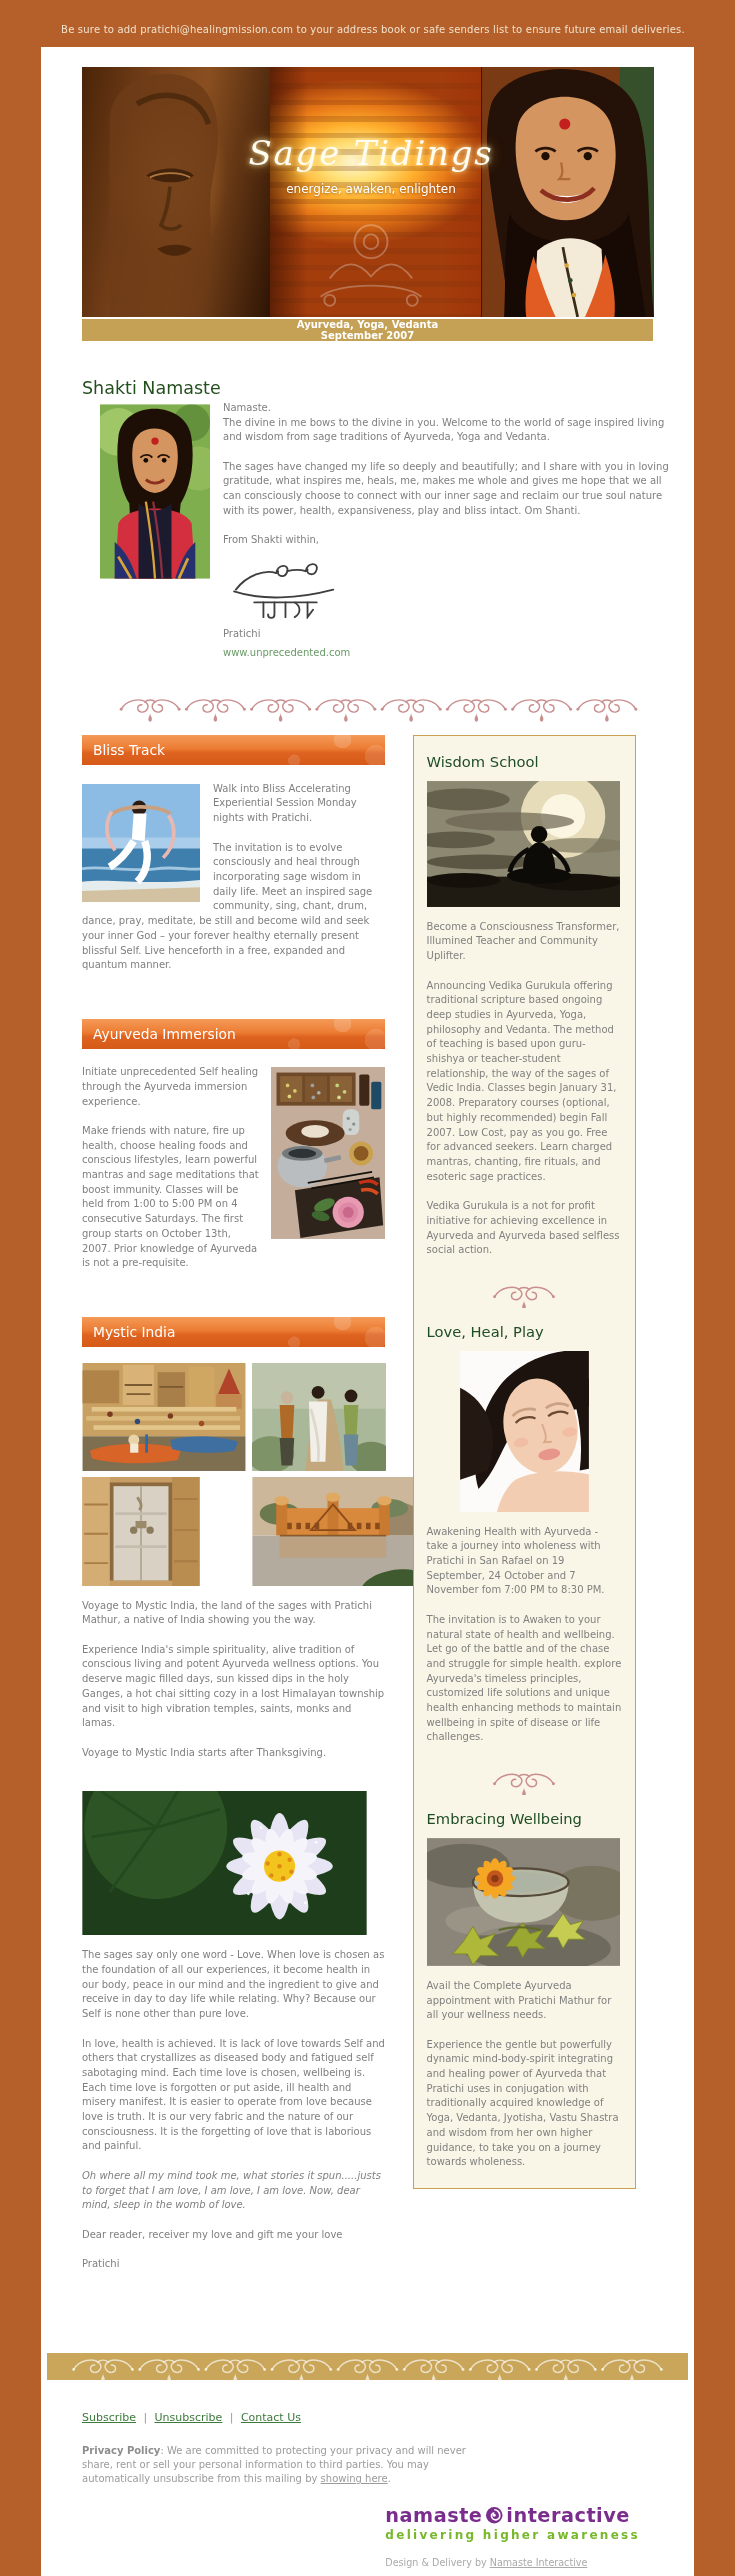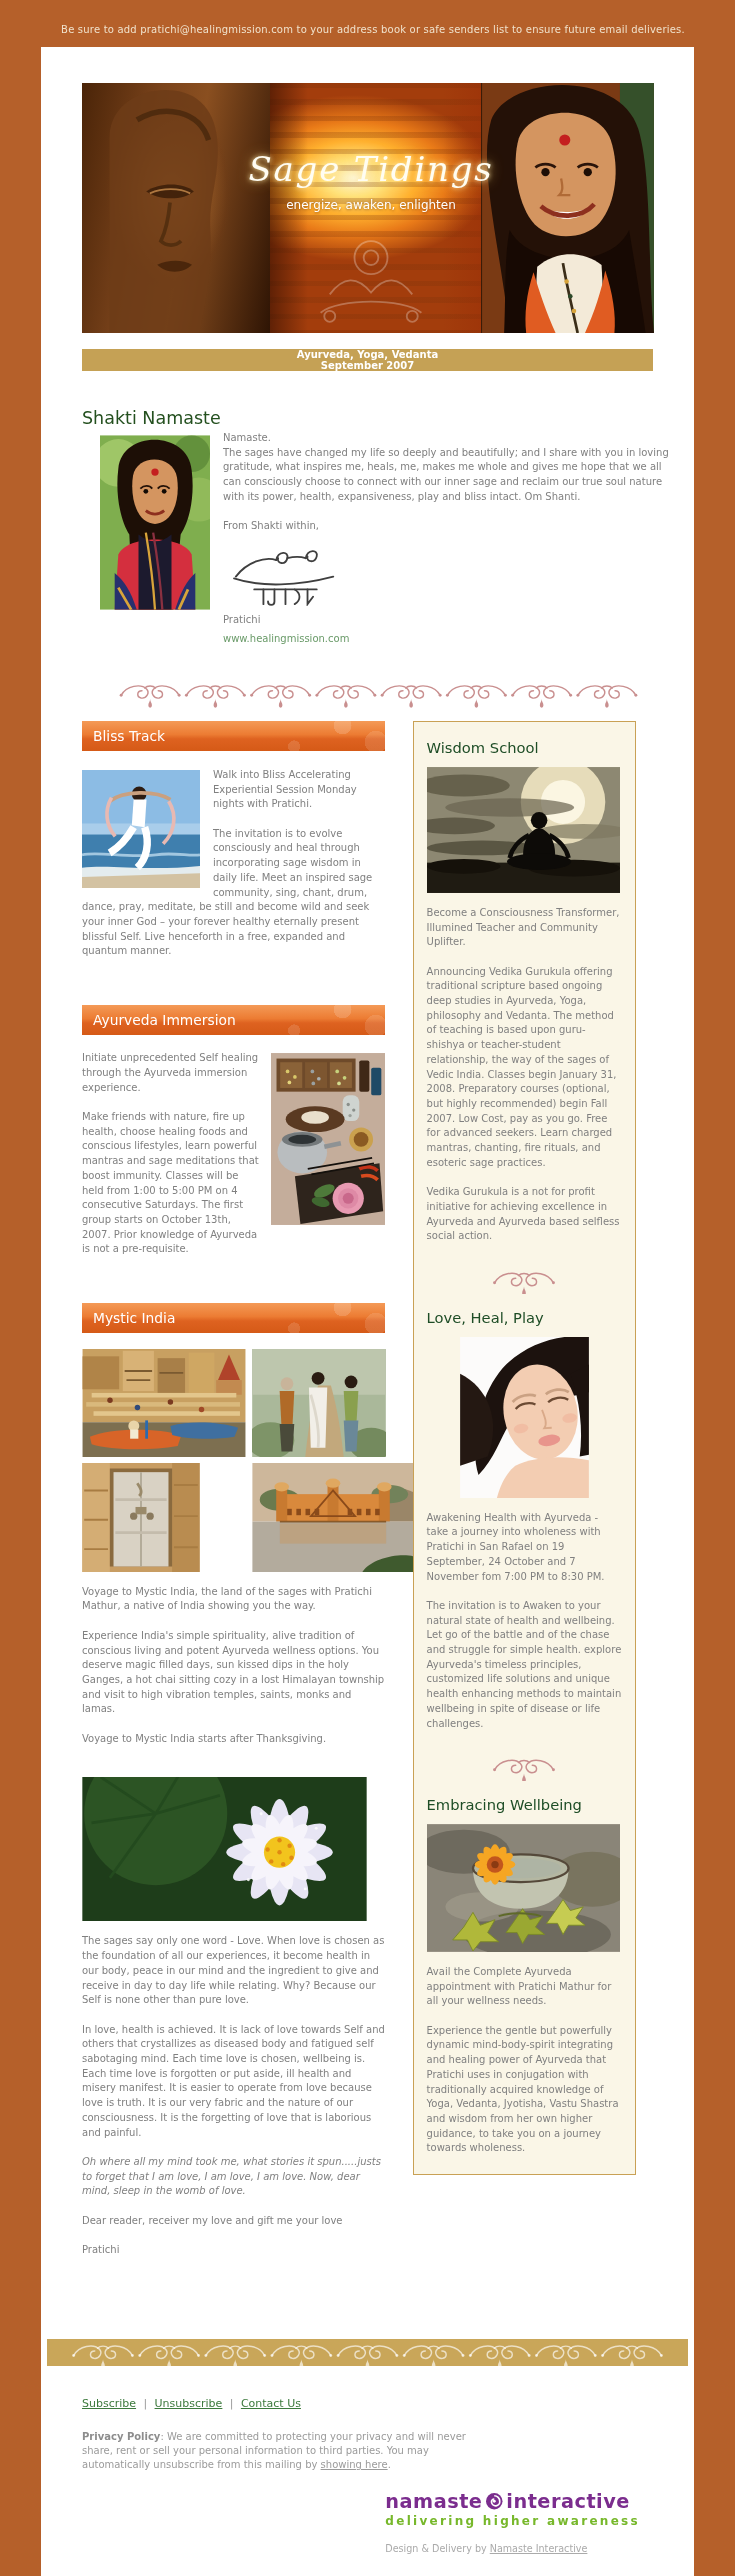--- a/index.html
+++ b/index.html
@@ -20,21 +20,21 @@
   }
   .wrapper{
     width:653px;
     margin:12px auto 0;
     background:#ffffff;
     padding-top:20px;
     padding-bottom:27.6px;
   }
   
   .header-img{
-    width:572px;height:250px;margin:16px auto;position:relative;overflow:hidden;
+    width:572px;height:250px;margin:0 auto;position:relative;overflow:hidden;
     background:#3a1c08;
   }
   .hdr-left{position:absolute;left:0;top:0;width:188px;height:250px;
     background:
       radial-gradient(ellipse 83px 129px at 87px 110px, rgba(224,150,70,.55), rgba(120,60,20,.1) 70%, transparent 75%),
       linear-gradient(100deg,#4a2408 0%,#7a431b 35%,#8a4f20 55%,#2e1404 100%);
   }
   .hdr-left svg{position:absolute;left:0;top:0;}
   .hdr-center{position:absolute;left:188px;top:0;width:211px;height:250px;
     background:
@@ -213,39 +213,40 @@
           <path d="M42,108 L42,190 L78,190 L78,108 C66,118 54,118 42,108 Z" fill="#1c1a2e"></path>
           <path d="M50,106 C54,130 58,160 60,190" stroke="#d8a43a" stroke-width="2.5" fill="none"></path>
           <path d="M58,106 C62,130 66,160 68,190" stroke="#8a3040" stroke-width="2.5" fill="none"></path>
           <path d="M16,150 L16,190 L40,190 C34,170 26,158 16,150 Z" fill="#27306e"></path>
           <path d="M104,150 L104,190 L82,190 C88,170 95,158 104,150 Z" fill="#27306e"></path>
           <path d="M20,166 L34,190 M96,168 L86,190" stroke="#d8a43a" stroke-width="3"></path>
         </svg>
       </div>
       <div class="intro-text">
         <p class="body tight">Namaste.</p>
+        <p class="body">The divine in me bows to the divine in you. Welcome to the world of sage inspired living and  wisdom from sage traditions of Ayurveda, Yoga and Vedanta.</p>
         <p class="body">The sages have changed my life so deeply and beautifully; and I share with you in loving gratitude, what inspires me, heals, me, makes me whole and gives me hope that we all can consciously choose to connect with our inner sage and reclaim our true soul nature with its power, health, expansiveness, play and bliss intact. Om Shanti.</p>
         <p class="body">From Shakti within,</p>
         <div class="sig">
           <svg width="147" height="57" viewBox="0 0 160 62" fill="none" stroke="#3f3f3f" stroke-width="2" stroke-linecap="round">
             <path d="M14,30 C26,14 46,8 58,12"></path>
             <path d="M58,12 C60,2 72,2 70,10 C68,18 58,16 60,10"></path>
             <path d="M70,10 C78,8 84,8 90,10"></path>
             <path d="M90,10 C92,0 104,0 102,8 C100,16 90,14 92,8"></path>
             <path d="M12,32 C42,42 82,40 120,30"></path>
             <path d="M34,44 L102,44"></path>
             <path d="M44,44 L44,60"></path>
             <path d="M56,44 L56,57 C56,62 49,62 49,57"></path>
             <path d="M68,44 L68,60"></path>
             <path d="M78,44 C85,48 85,56 78,60"></path>
             <path d="M92,44 L92,60 L98,52"></path>
           </svg>
         </div>
         <p class="sig-name">Pratichi</p>
-        <a class="site-link" href="#">www.healingmission.com</a>
+        <a class="site-link" href="#">www.unprecedented.com</a>
       </div>
     </div>
 
     <div class="divider">
       <svg width="529" height="29" viewBox="0 0 576 32">
         <use href="#scroll-unit" x="0" y="2"></use>
           <use href="#scroll-unit" x="72" y="2"></use>
         <use href="#scroll-unit" x="144" y="2"></use>
           <use href="#scroll-unit" x="216" y="2"></use>
         <use href="#scroll-unit" x="288" y="2"></use>

